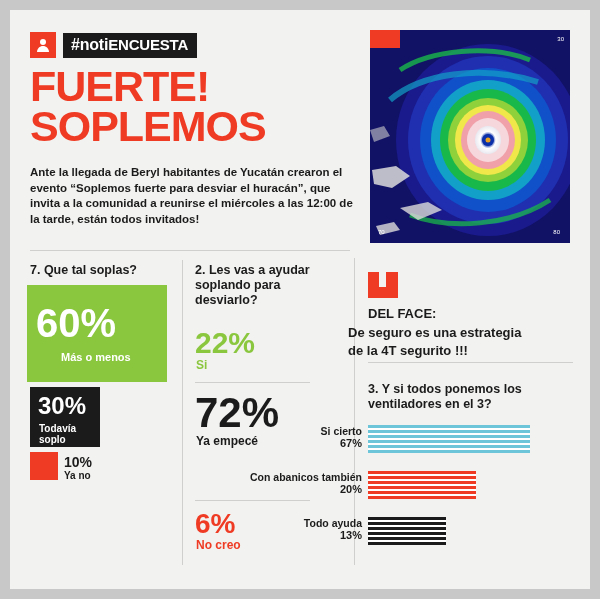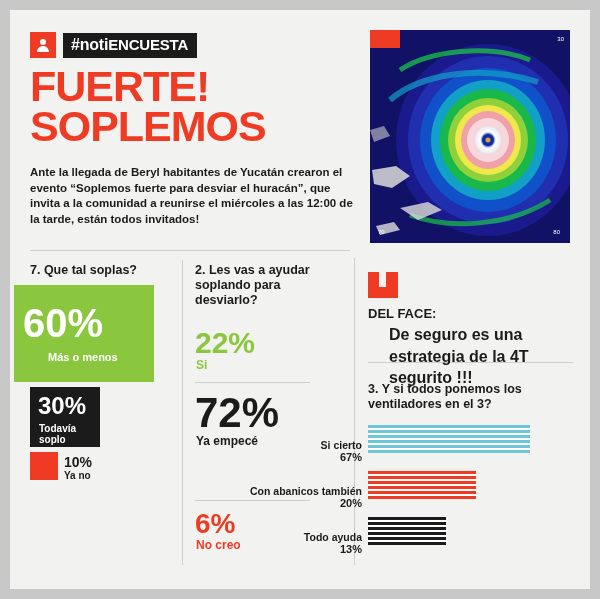--- a/index.html
+++ b/index.html
@@ -72,21 +72,21 @@
   .hline{position:absolute;background:#cfcfcd;height:1px;}
   .vline{position:absolute;background:#cfcfcd;width:1px;}
 
   
   .q{
     font-size:12.5px;font-weight:bold;color:#1b1b1b;line-height:1.2;
   }
 
   
   .bar-green{
-    position:absolute;left:4px;top:275px;width:140px;height:97px;background:#8bc63f;
+    position:absolute;left:17px;top:275px;width:140px;height:97px;background:#8bc63f;
   }
   .bar-green .pct{
     position:absolute;left:9px;top:18px;color:#fff;font-size:40px;font-weight:bold;line-height:1;
   }
   .bar-green .lab{
     position:absolute;left:10px;top:66px;color:#fff;font-size:11px;font-weight:bold;padding-left:24px;
   }
   .bar-black{
     position:absolute;left:20px;top:377px;width:70px;height:60px;background:#1b1b1b;
   }
@@ -114,29 +114,29 @@
   .c2-6-lab{position:absolute;left:186px;top:528px;color:#ef3b24;font-size:12px;font-weight:bold;}
 
   
   .quote-mark{
     position:absolute;left:358px;top:262px;width:30px;height:26px;background:#ef3b24;
   }
   .quote-mark .notch{
     position:absolute;left:11px;top:0;width:7px;height:15px;background:#f2f2f0;
   }
   .face-title{position:absolute;left:358px;top:296px;color:#1b1b1b;font-size:13px;font-weight:bold;}
-  .face-text{position:absolute;left:379px;top:314px;width:190px;color:#1b1b1b;font-size:16px;font-weight:bold;line-height:1.35;}
+  .face-text{position:absolute;left:338px;top:314px;width:190px;color:#1b1b1b;font-size:13px;font-weight:bold;line-height:1.35;}
 
   
   .q3{position:absolute;left:358px;top:372px;width:200px;}
   .hbars{position:absolute;left:358px;top:415px;width:205px;}
   .hrow{position:relative;margin-bottom:16px;height:30px;}
   .hrow .txt{
     position:absolute;right:100%;margin-right:6px;text-align:right;width:120px;
-    color:#1b1b1b;font-weight:bold;line-height:1.15;top:0;margin-top:14px;
+    color:#1b1b1b;font-weight:bold;line-height:1.15;top:0;
   }
   .hrow .txt .nm{font-size:10.5px;}
   .hrow .txt .vl{font-size:11px;}
   .hrow .bar{position:absolute;left:0;top:0;height:28px;}
   .stripes-blue{
     background:repeating-linear-gradient(180deg,#6cc5d8 0 3px,#ffffff 3px 5px);
   }
   .stripes-red{
     background:repeating-linear-gradient(180deg,#ef3b24 0 3px,#ffffff 3px 5px);
   }

